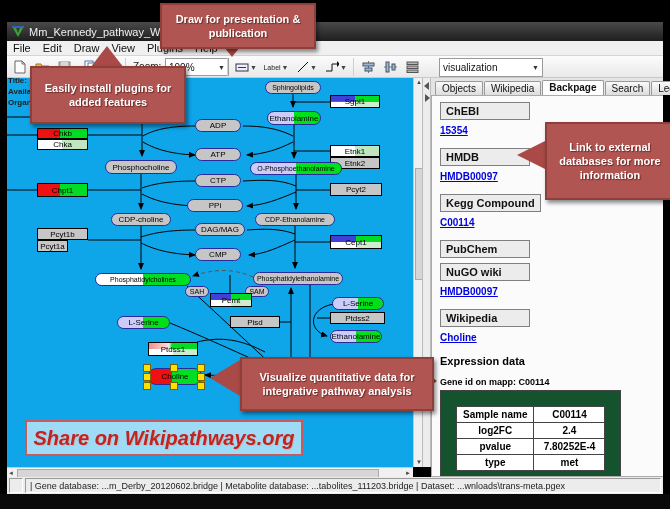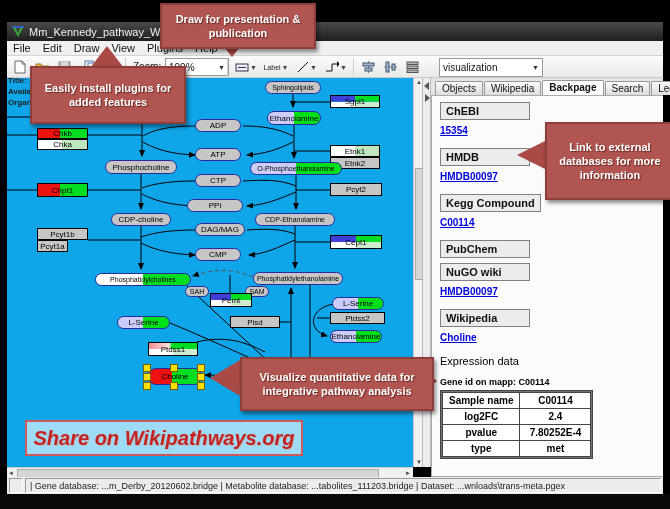--- a/index.html
+++ b/index.html
@@ -47,23 +47,23 @@
   .tri-r{width:0;height:0;border-top:4px solid transparent;border-bottom:4px solid transparent;border-left:5px solid #555;position:absolute;left:2px;top:16px;}
 
   
   #tabs{left:431px;top:78px;width:232px;height:17px;background:#e4e4e4;display:flex;align-items:flex-end;padding-left:4px;}
   .tab{font-size:10px;color:#111;border:1px solid #999;border-bottom:none;background:linear-gradient(#fafafa,#ddd);padding:1px 6px;margin-right:1px;border-radius:2px 2px 0 0;}
   .tab.active{background:#fff;font-weight:bold;padding-bottom:2px;}
   #panel{left:431px;top:95px;width:232px;height:382px;background:#fbfbfb;border:1px solid #aaa;border-right:none;padding:6px 0 0 8px;overflow:hidden;}
   .bp-header{border:1px solid #808080;background:#ececec;font-size:11px;font-weight:bold;color:#111;padding:2px 5px;width:fit-content;min-width:78px;margin-bottom:5px;}
   .bp-link{display:block;font-size:10px;font-weight:bold;color:#0000dd;text-decoration:underline;margin-bottom:12px;}
   .bp-plain{display:block;font-size:10px;font-weight:bold;color:#111;margin-bottom:12px;}
-  .bp-exp{font-size:11px;font-weight:normal;color:#000;margin:4px 0 10px 0;}
+  .bp-exp{font-size:11px;font-weight:bold;color:#000;margin:4px 0 10px 0;}
   .bp-geneid{font-size:9px;font-weight:bold;color:#000;margin-bottom:3px;}
-  #exp-table-wrap{border:1px solid #444;width:fit-content;padding:1px;background:#737373;}
+  #exp-table-wrap{border:1px solid #444;width:fit-content;padding:15px;background:#14532d;}
   #exp-table{border-collapse:collapse;}
   #exp-table td{border:1px solid #444;font-size:10px;font-weight:bold;color:#000;text-align:center;padding:2px 6px;min-width:58px;background:#fff;}
 
   
   #statusbar{left:7px;top:477px;width:656px;height:17px;background:#ececec;display:flex;align-items:center;}
   .st-cell{border:1px solid;border-color:#9a9a9a #fff #fff #9a9a9a;height:13px;display:flex;align-items:center;font-size:9px;color:#222;padding:0 4px;white-space:nowrap;}
   #st-first{width:4px;margin-left:2px;}
   #bottomframe{left:0;top:494px;width:670px;height:15px;background:#0a0a0a;}
 
   

